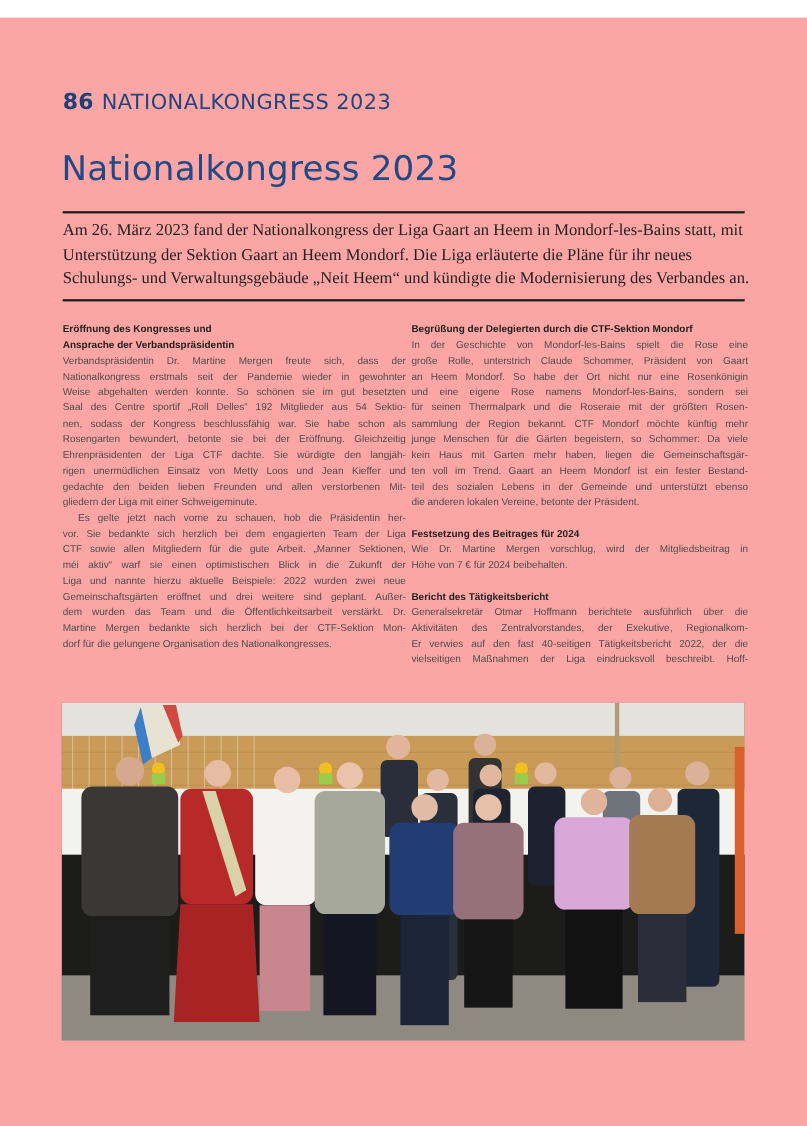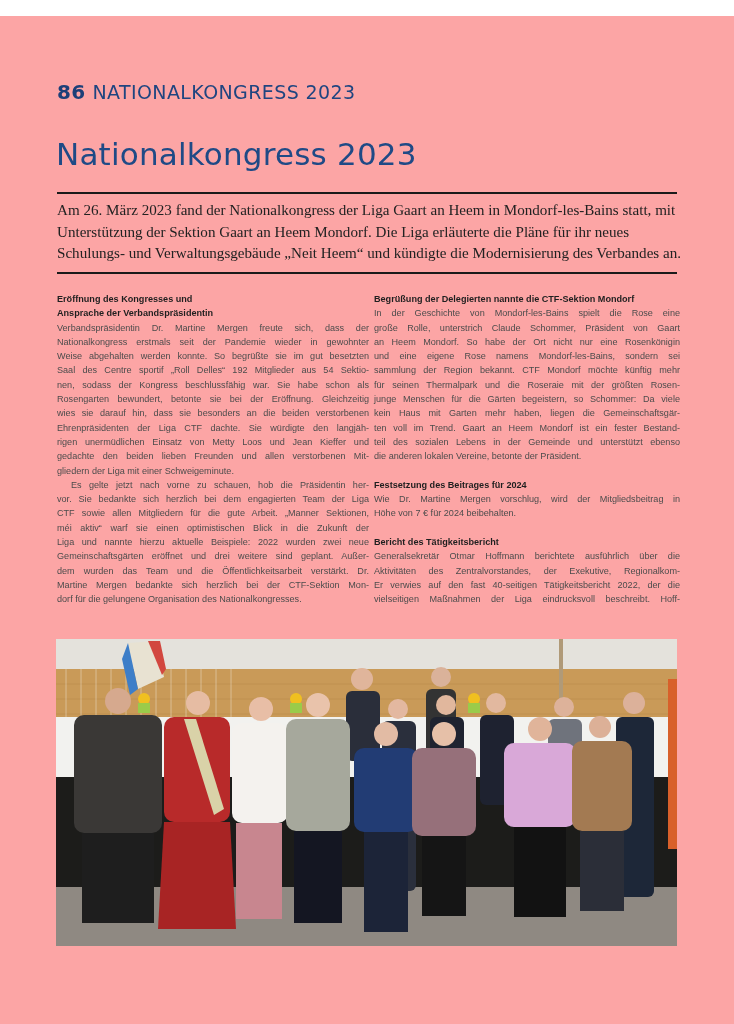--- a/index.html
+++ b/index.html
@@ -48,52 +48,51 @@
     <span>Schulungs- und Verwaltungsgebäude „Neit Heem“ und kündigte die Modernisierung des Verbandes an.</span>
   </div>
   <div class="rule bottom"></div>
 
   <div class="col left">
     <span class="h">Eröffnung des Kongresses und</span>
     <span class="h">Ansprache der Verbandspräsidentin</span>
     <div>
       <span class="ln">Verbandspräsidentin Dr. Martine Mergen freute sich, dass der</span>
       <span class="ln">Nationalkongress erstmals seit der Pandemie wieder in gewohnter</span>
-      <span class="ln">Weise abgehalten werden konnte. So begrüßte sie im gut besetzten</span>
+      <span class="ln">Weise abgehalten werden konnte. So schönen sie im gut besetzten</span>
       <span class="ln">Saal des Centre sportif „Roll Delles“ 192 Mitglieder aus 54 Sektio-</span>
       <span class="ln">nen, sodass der Kongress beschlussfähig war. Sie habe schon als</span>
       <span class="ln">Rosengarten bewundert, betonte sie bei der Eröffnung. Gleichzeitig</span>
-      <span class="ln">wies sie darauf hin, dass sie besonders an die beiden verstorbenen</span>
       <span class="ln">Ehrenpräsidenten der Liga CTF dachte. Sie würdigte den langjäh-</span>
       <span class="ln">rigen unermüdlichen Einsatz von Metty Loos und Jean Kieffer und</span>
       <span class="ln">gedachte den beiden lieben Freunden und allen verstorbenen Mit-</span>
       <span class="ln last">gliedern der Liga mit einer Schweigeminute.</span>
     </div>
     <div>
       <span class="ln indent">Es gelte jetzt nach vorne zu schauen, hob die Präsidentin her-</span>
       <span class="ln">vor. Sie bedankte sich herzlich bei dem engagierten Team der Liga</span>
       <span class="ln">CTF sowie allen Mitgliedern für die gute Arbeit. „Manner Sektionen,</span>
       <span class="ln">méi aktiv“ warf sie einen optimistischen Blick in die Zukunft der</span>
       <span class="ln">Liga und nannte hierzu aktuelle Beispiele: 2022 wurden zwei neue</span>
       <span class="ln">Gemeinschaftsgärten eröffnet und drei weitere sind geplant. Außer-</span>
       <span class="ln">dem wurden das Team und die Öffentlichkeitsarbeit verstärkt. Dr.</span>
       <span class="ln">Martine Mergen bedankte sich herzlich bei der CTF-Sektion Mon-</span>
       <span class="ln last">dorf für die gelungene Organisation des Nationalkongresses.</span>
     </div>
   </div>
 
   <div class="col right">
-    <span class="h">Begrüßung der Delegierten nannte die CTF-Sektion Mondorf</span>
+    <span class="h">Begrüßung der Delegierten durch die CTF-Sektion Mondorf</span>
     <div>
       <span class="ln">In der Geschichte von Mondorf-les-Bains spielt die Rose eine</span>
       <span class="ln">große Rolle, unterstrich Claude Schommer, Präsident von Gaart</span>
       <span class="ln">an Heem Mondorf. So habe der Ort nicht nur eine Rosenkönigin</span>
       <span class="ln">und eine eigene Rose namens Mondorf-les-Bains, sondern sei</span>
+      <span class="ln">für seinen Thermalpark und die Roseraie mit der größten Rosen-</span>
       <span class="ln">sammlung der Region bekannt. CTF Mondorf möchte künftig mehr</span>
-      <span class="ln">für seinen Thermalpark und die Roseraie mit der größten Rosen-</span>
       <span class="ln">junge Menschen für die Gärten begeistern, so Schommer: Da viele</span>
       <span class="ln">kein Haus mit Garten mehr haben, liegen die Gemeinschaftsgär-</span>
       <span class="ln">ten voll im Trend. Gaart an Heem Mondorf ist ein fester Bestand-</span>
       <span class="ln">teil des sozialen Lebens in der Gemeinde und unterstützt ebenso</span>
       <span class="ln last">die anderen lokalen Vereine, betonte der Präsident.</span>
     </div>
     <span class="gap"></span>
     <span class="h">Festsetzung des Beitrages für 2024</span>
     <div>
       <span class="ln">Wie Dr. Martine Mergen vorschlug, wird der Mitgliedsbeitrag in</span>

